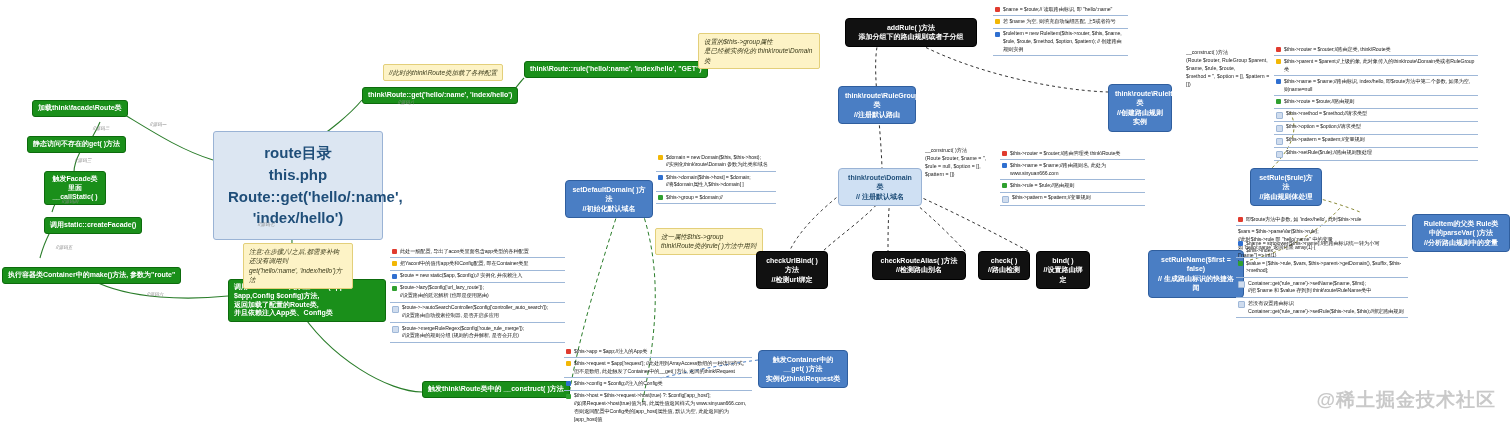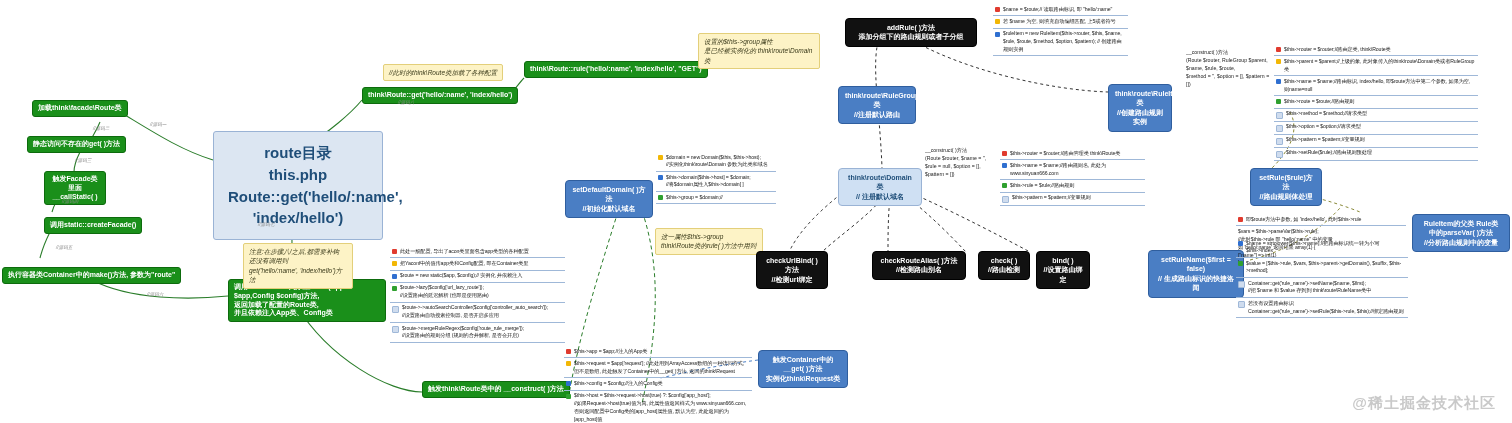--- a/index.html
+++ b/index.html
@@ -59,21 +59,21 @@
   .b-green{background:#2fa02f;}
   .b-grey{background:#cfdcee;border:1px solid #9fb8d8;}
   .ctext{font-size:5.2px;color:#1a1a1a;line-height:1.5;letter-spacing:-.1px;}
 
   
   .plaincode{position:absolute;font-size:5.2px;color:#222;line-height:1.55;}
 
   .edge-label{position:absolute;font-size:4.6px;color:#8a8a8a;font-style:italic;}
 
   .watermark{position:absolute;right:16px;bottom:10px;color:#c9c9c9;
-             font-size:15px;font-weight:bold;letter-spacing:1px;}
+             font-size:19px;font-weight:bold;letter-spacing:1px;}
 </style>
 </head>
 <body>
 
 <div id="canvas">
 
   <svg class="links" viewBox="0 0 1512 423">
     <g fill="none" stroke="#2a7d2a" stroke-width="1.1">
       <path d="M213,160 C180,150 150,130 120,112"></path>
       <path d="M100,122 C96,132 92,136 90,142"></path>

